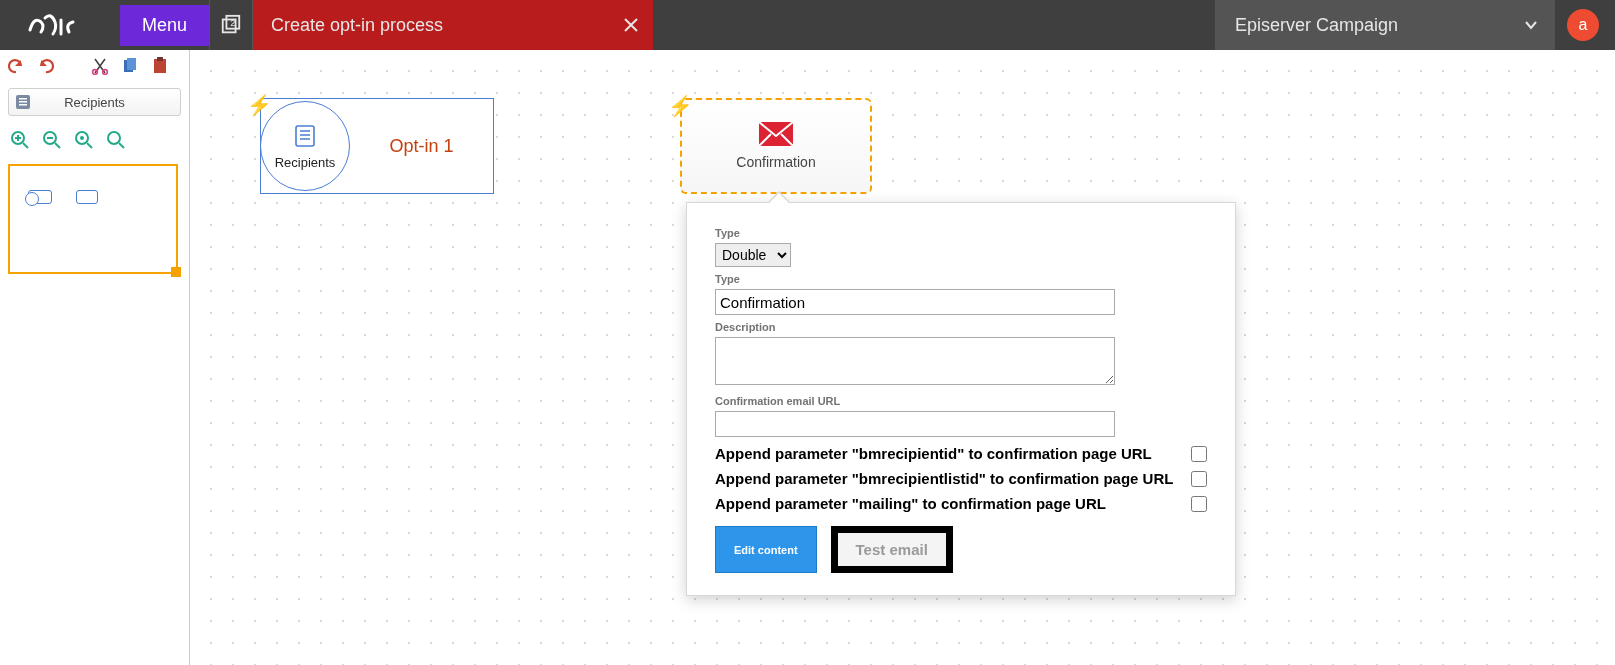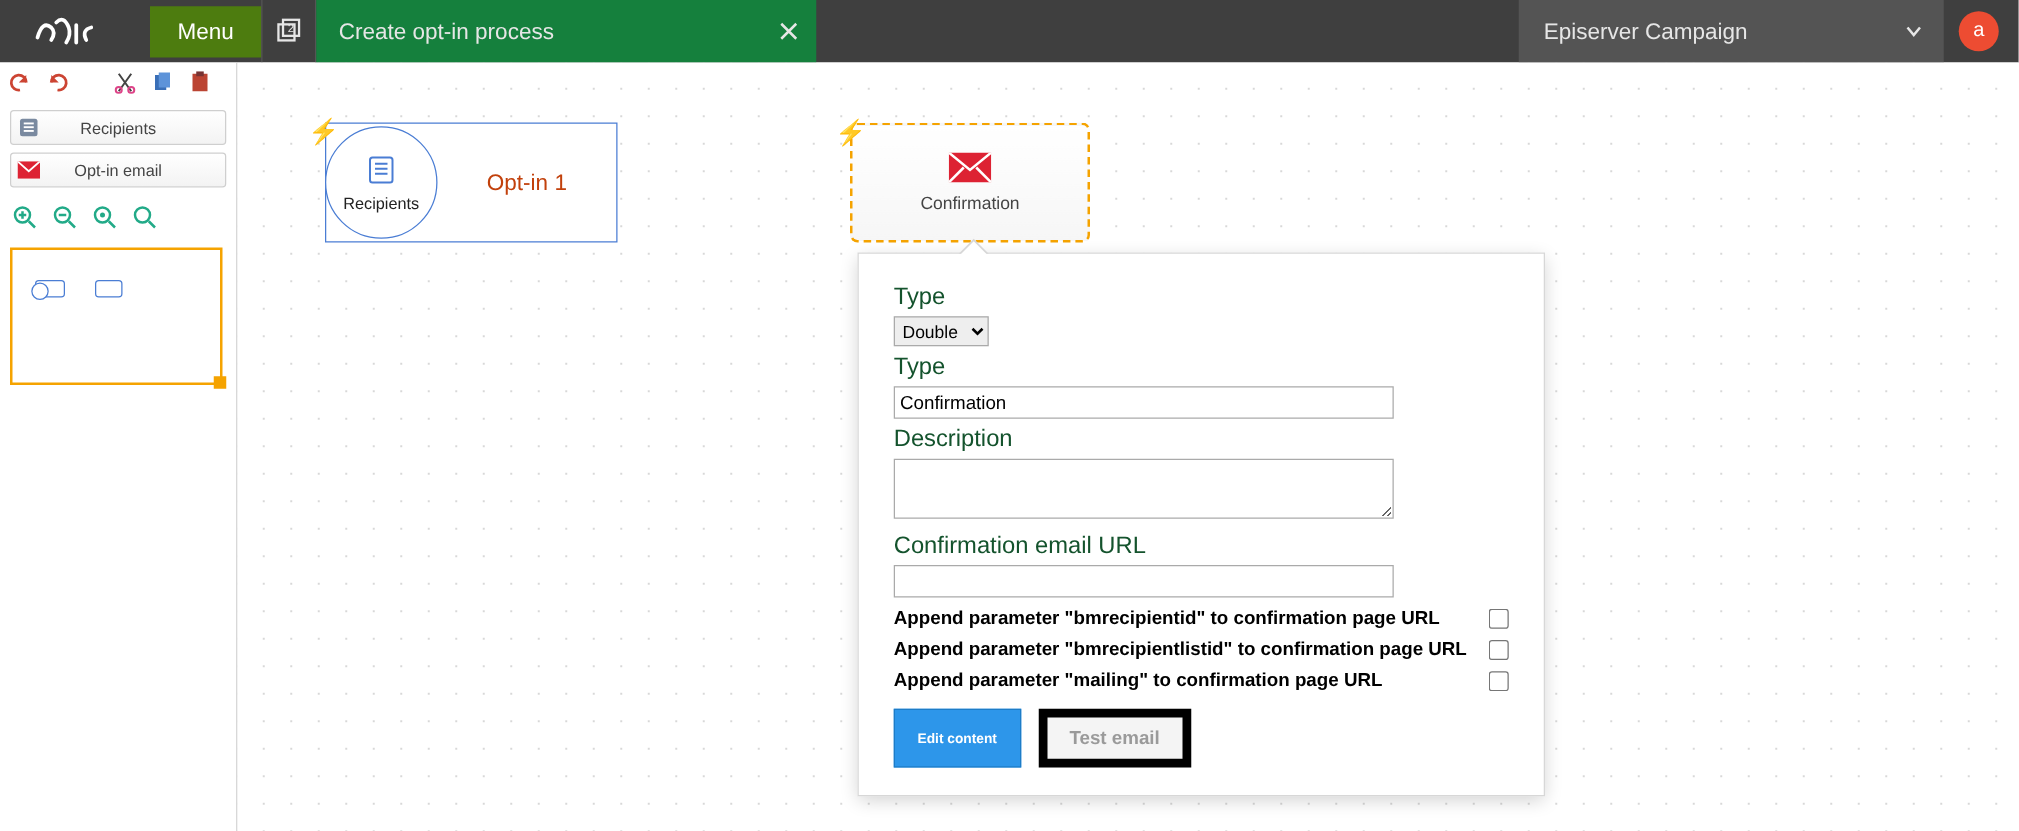--- a/index.html
+++ b/index.html
@@ -1,24 +1,24 @@
 <!DOCTYPE html>
 <html><head>
 <meta charset="utf-8">
 <style>
   * { box-sizing: border-box; margin: 0; padding: 0; font-family: Arial, Helvetica, sans-serif; }
   body { background: #fff; width: 1615px; height: 665px; overflow: hidden; position: relative; }
 
   
   .header { height: 50px; background: #3f3f3f; display: flex; align-items: center; color: #e6e6e6; }
   .logo { width: 120px; display:flex; align-items:center; justify-content:center; font-family: cursive; font-size: 30px; color:#fff; font-style: italic; font-weight: bold; letter-spacing: -1px;}
-  .menu-btn { background: #4d7c0f; color:#fff; height:41px; padding: 0 22px; display:flex; align-items:center; font-size:18px; border:none; cursor:pointer; }
+  .menu-btn { background: #6d28d9; color:#fff; height:41px; padding: 0 22px; display:flex; align-items:center; font-size:18px; border:none; cursor:pointer; }
   .win-stack { width:44px; height:50px; display:flex; align-items:center; justify-content:center; position:relative; border-left:1px solid #555; border-right:1px solid #555; }
   .win-stack svg { width:22px; height:22px; }
-  .breadcrumb-bar { flex: 0 0 400px; height:50px; background:#15803d; display:flex; align-items:center; padding:0 18px; font-size:18px; position:relative; }
+  .breadcrumb-bar { flex: 0 0 400px; height:50px; background:#b91c1c; display:flex; align-items:center; padding:0 18px; font-size:18px; position:relative; }
   .breadcrumb-close { position:absolute; right:14px; top:50%; transform:translateY(-50%); cursor:pointer; }
   .header-spacer { flex:1; }
   .app-select { height:50px; background:#545454; display:flex; align-items:center; padding:16px 20px; font-size:18px; min-width:340px; position:relative; cursor:pointer; }
   .app-select-chev { position:absolute; right:16px; top:50%; transform:translateY(-50%); }
   .avatar { width:32px; height:32px; border-radius:50%; background:#ed4c32; color:#fff; display:flex; align-items:center; justify-content:center; margin:0 16px 0 12px; font-size:16px; }
 
   
   .left-col { position:absolute; top:50px; left:0; width:190px; height:615px; border-right:1px solid #ccc; background:#fff; }
   .toolbar-row { height:32px; display:flex; align-items:center; padding: 4px 6px; gap:10px; }
   .toolbar-row .gap { width:14px; }
@@ -53,21 +53,21 @@
   .node-confirm { position:absolute; left:490px; top:48px; width:192px; height:96px;
     border:2px dashed #f5a300; background:linear-gradient(#fff,#f6f6f6); border-radius:6px;
     display:flex; flex-direction:column; align-items:center; justify-content:center; gap:8px; }
   .node-confirm .bolt { position:absolute; left:-14px; top:-6px; color:#f5b800; font-size:20px; }
   .node-confirm .nc-label { font-size:14px; color:#444; }
 
   
   .panel { position:absolute; left:496px; top:152px; width:550px; background:#fff; border:1px solid #d7d7d7; box-shadow:0 4px 14px rgba(0,0,0,0.18); padding:18px 28px 22px 28px; }
   .panel::before { content:""; position:absolute; top:-12px; left:80px; width:0; height:0; border-left:12px solid transparent; border-right:12px solid transparent; border-bottom:12px solid #d7d7d7; }
   .panel::after { content:""; position:absolute; top:-10px; left:81px; width:0; height:0; border-left:11px solid transparent; border-right:11px solid transparent; border-bottom:11px solid #fff; }
-  .panel label.fld { display:block; font-weight:normal; font-size:19px; margin:6px 0 4px; color:#14532d; }
+  .panel label.fld { display:block; font-weight:bold; font-size:11px; margin:6px 0 4px; color:#737373; }
   .panel select { width:76px; height:24px; border:1px solid #aaa; background:#eee; font-size:14px; padding:0 2px; }
   .panel input[type=text] { width:400px; height:26px; border:1px solid #aaa; font-size:15px; padding:1px 4px; }
   .panel textarea { width:400px; height:48px; border:1px solid #aaa; font-size:15px; padding:2px 4px; resize:both; }
   .panel .chk-row { display:flex; align-items:center; justify-content:space-between; margin:8px 0; font-weight:bold; font-size:15px; }
   .panel .chk-row input { width:16px; height:16px; }
   .panel .btn-row { margin-top:14px; display:flex; gap:14px; }
   .btn-primary { background:#2d96ea; color:#fff; border:1px solid #1e7cc7; padding:8px 18px; font-size:11px; font-weight:bold; cursor:pointer; }
   .btn-disabled { background:#f4f4f4; color:#9a9a9a; border:7px solid #000000; padding:8px 18px; font-size:15px; font-weight:bold; cursor:default; }
 
   svg { display:block; }
@@ -149,29 +149,20 @@
     <span class="pi-ico">
       <svg width="18" height="18" viewBox="0 0 18 18">
           <rect x="2" y="2" width="14" height="14" rx="2" fill="#7a8aa0"></rect>
           <rect x="5" y="5" width="8" height="1.5" fill="#fff"></rect>
           <rect x="5" y="8" width="8" height="1.5" fill="#fff"></rect>
           <rect x="5" y="11" width="8" height="1.5" fill="#fff"></rect>
         </svg>
     </span>
     <span class="pi-label">Recipients</span>
   </div>
-  <div class="palette-item">
-    <span class="pi-ico">
-      <svg width="18" height="14" viewBox="0 0 18 14">
-          <rect x="0" y="0" width="18" height="14" fill="#d23"></rect>
-          <path d="M0 0 L9 8 L18 0" stroke="#fff" stroke-width="1.4" fill="none"></path>
-        </svg>
-    </span>
-    <span class="pi-label">Opt-in email</span>
-  </div>
 
   <div class="zoom-row">
     <span>
         <svg width="20" height="20" viewBox="0 0 20 20">
           <circle cx="8" cy="8" r="6" stroke="#2a8" stroke-width="2" fill="none"></circle>
           <path d="M13 13 L18 18" stroke="#2a8" stroke-width="2"></path>
           <path d="M5 8 H11 M8 5 V11" stroke="#2a8" stroke-width="2"></path>
         </svg>
       </span>
     <span>

